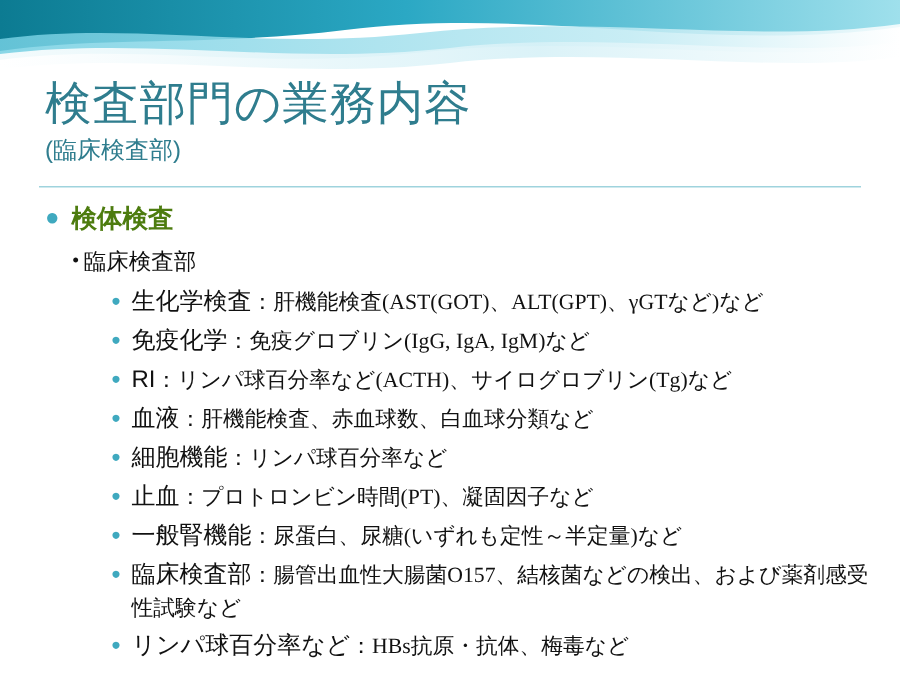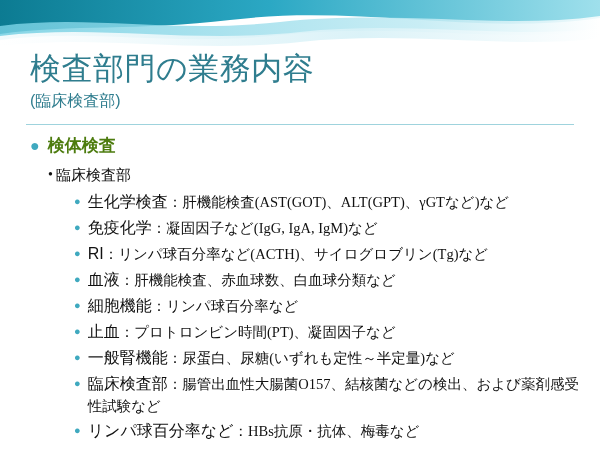--- a/index.html
+++ b/index.html
@@ -177,21 +177,21 @@
       <span class="text">臨床検査部</span>
     </div>
 
     <div class="lvl3">
       <span class="bullet">●</span>
       <span class="text"><span class="lbl">生化学検査</span><span>：</span><span>肝機能検査(AST(GOT)、ALT(GPT)、γGTなど)など</span></span>
     </div>
 
     <div class="lvl3">
       <span class="bullet">●</span>
-      <span class="text"><span class="lbl">免疫化学</span><span>：</span><span>凝固因子など(IgG, IgA, IgM)など</span></span>
+      <span class="text"><span class="lbl">免疫化学</span><span>：</span><span>免疫グロブリン(IgG, IgA, IgM)など</span></span>
     </div>
 
     <div class="lvl3">
       <span class="bullet">●</span>
       <span class="text"><span class="lbl">RI</span><span>：</span><span>リンパ球百分率など(ACTH)、サイログロブリン(Tg)など</span></span>
     </div>
 
     <div class="lvl3">
       <span class="bullet">●</span>
       <span class="text"><span class="lbl">血液</span><span>：</span><span>肝機能検査、赤血球数、白血球分類など</span></span>

